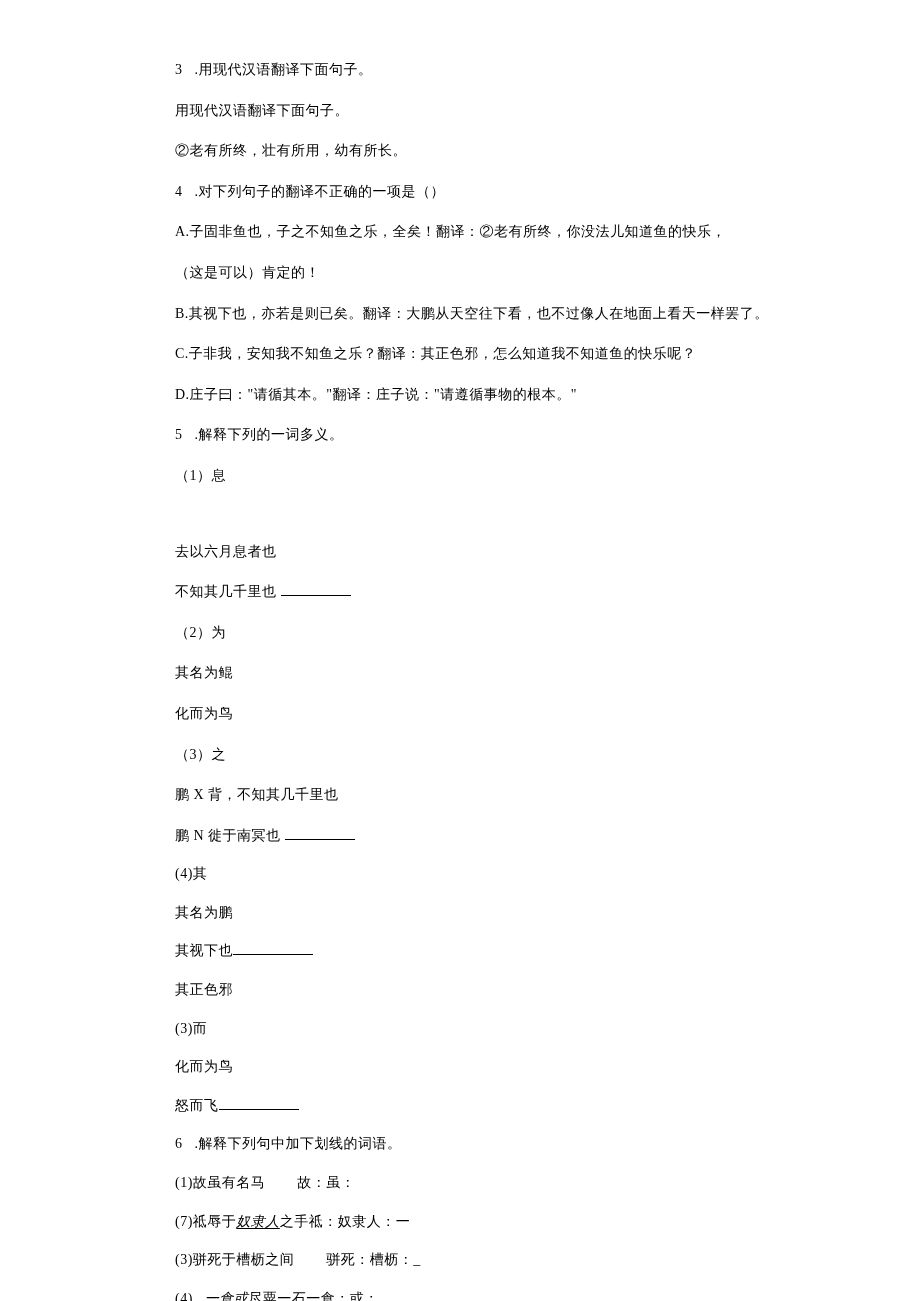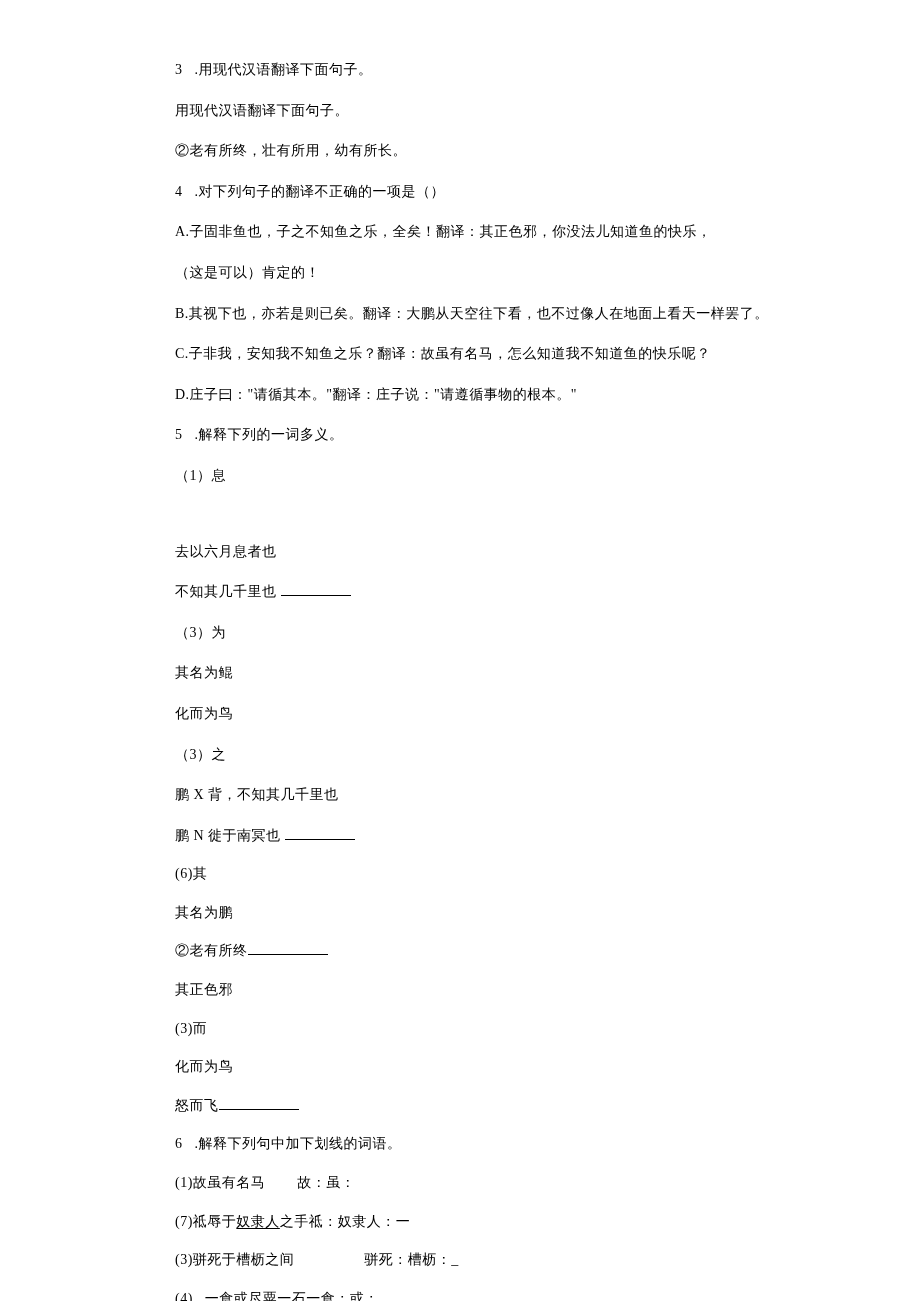--- a/index.html
+++ b/index.html
@@ -20,20 +20,21 @@
     .q-num {
       display: inline-block;
       margin-right: 8px;
     }
     .q-prefix {
       display: inline-block;
     }
     .underline {
       text-decoration: underline;
       text-underline-offset: 2px;
+      font-style: italic;
     }
     .blank {
       display: inline-block;
       border-bottom: 1px solid #000;
       height: 1em;
       vertical-align: baseline;
     }
     .blank-70 { width: 70px; }
     .blank-80 { width: 80px; }
     .tight { margin-bottom: 19px; }
@@ -50,68 +51,68 @@
   <span class="q-num">3</span>
   <span class="q-prefix">.用现代汉语翻译下面句子。</span>
 </div>
 <div class="line">用现代汉语翻译下面句子。</div>
 <div class="line">②老有所终，壮有所用，幼有所长。</div>
 
 <div class="line">
   <span class="q-num">4</span>
   <span class="q-prefix">.对下列句子的翻译不正确的一项是（）</span>
 </div>
-<div class="line">A.子固非鱼也，子之不知鱼之乐，全矣！翻译：其正色邪，你没法儿知道鱼的快乐，</div>
+<div class="line">A.子固非鱼也，子之不知鱼之乐，全矣！翻译：②老有所终，你没法儿知道鱼的快乐，</div>
 <div class="line">（这是可以）肯定的！</div>
 <div class="line">B.其视下也，亦若是则已矣。翻译：大鹏从天空往下看，也不过像人在地面上看天一样罢了。</div>
-<div class="line">C.子非我，安知我不知鱼之乐？翻译：故虽有名马，怎么知道我不知道鱼的快乐呢？</div>
+<div class="line">C.子非我，安知我不知鱼之乐？翻译：其正色邪，怎么知道我不知道鱼的快乐呢？</div>
 <div class="line">D.庄子曰："请循其本。"翻译：庄子说："请遵循事物的根本。"</div>
 
 <div class="line">
   <span class="q-num">5</span>
   <span class="q-prefix">.解释下列的一词多义。</span>
 </div>
 <div class="line">（1）息</div>
 <div class="line" style="height:1em"></div>
 <div class="line">去以六月息者也</div>
 <div class="line">
   <span>不知其几千里也</span>
   <span class="blank blank-70"></span>
 </div>
-<div class="line">（3）为</div>
+<div class="line">（2）为</div>
 <div class="line">其名为鲲</div>
 <div class="line">化而为鸟</div>
 <div class="line">（3）之</div>
 <div class="line">鹏 X 背，不知其几千里也</div>
 <div class="line tight">
   <span>鹏 N 徙于南冥也</span>
   <span class="blank blank-70"></span>
 </div>
-<div class="line tight">(6)其</div>
+<div class="line tight">(4)其</div>
 <div class="line tight">其名为鹏</div>
 <div class="line tight">
-  <span>②老有所终</span><span class="blank blank-80"></span>
+  <span>其视下也</span><span class="blank blank-80"></span>
 </div>
 <div class="line tight">其正色邪</div>
 <div class="line tight">(3)而</div>
 <div class="line tight">化而为鸟</div>
 <div class="line tight">
   <span>怒而飞</span><span class="blank blank-80"></span>
 </div>
 
 <div class="line tight">
   <span class="q-num">6</span>
   <span class="q-prefix">.解释下列句中加下划线的词语。</span>
 </div>
 <div class="line tight">
   <span class="spaced-label">(1)故虽有名马</span>
   <span>故：虽：</span>
 </div>
 <div class="line tight">
   <span>(7)祗辱于</span><span class="underline">奴隶人</span><span>之手祗：奴隶人：一</span>
 </div>
 <div class="line tight">
-  <span class="spaced-label" style="margin-right:66px">(3)骈死于槽枥之间</span>
+  <span class="spaced-label" style="margin-right:28px">(3)骈死于槽枥之间</span>
   <span>骈死：槽枥：_</span>
 </div>
 <div class="line tight">
   <span>(4)</span>&nbsp;&nbsp;&nbsp;<span class="underline">一食或</span><span>尽粟一石一食：或：</span>
 </div>
 
 </body></html>

